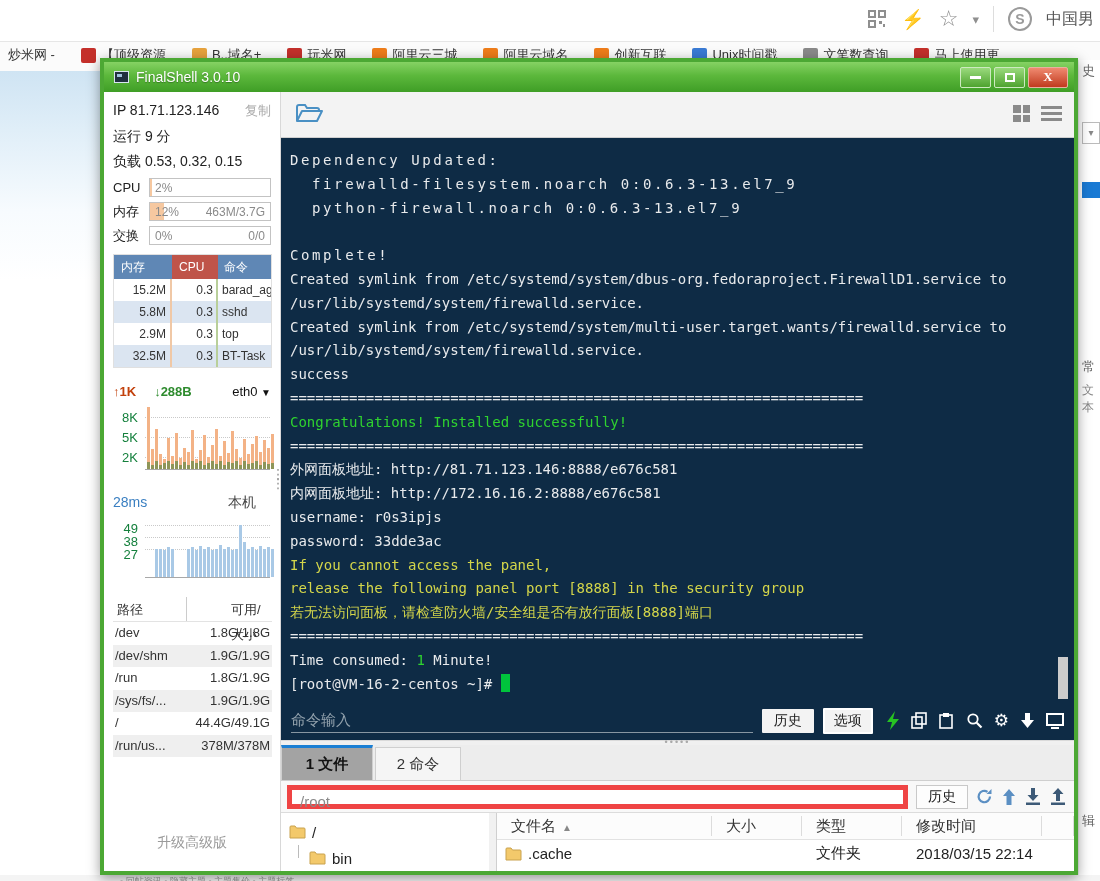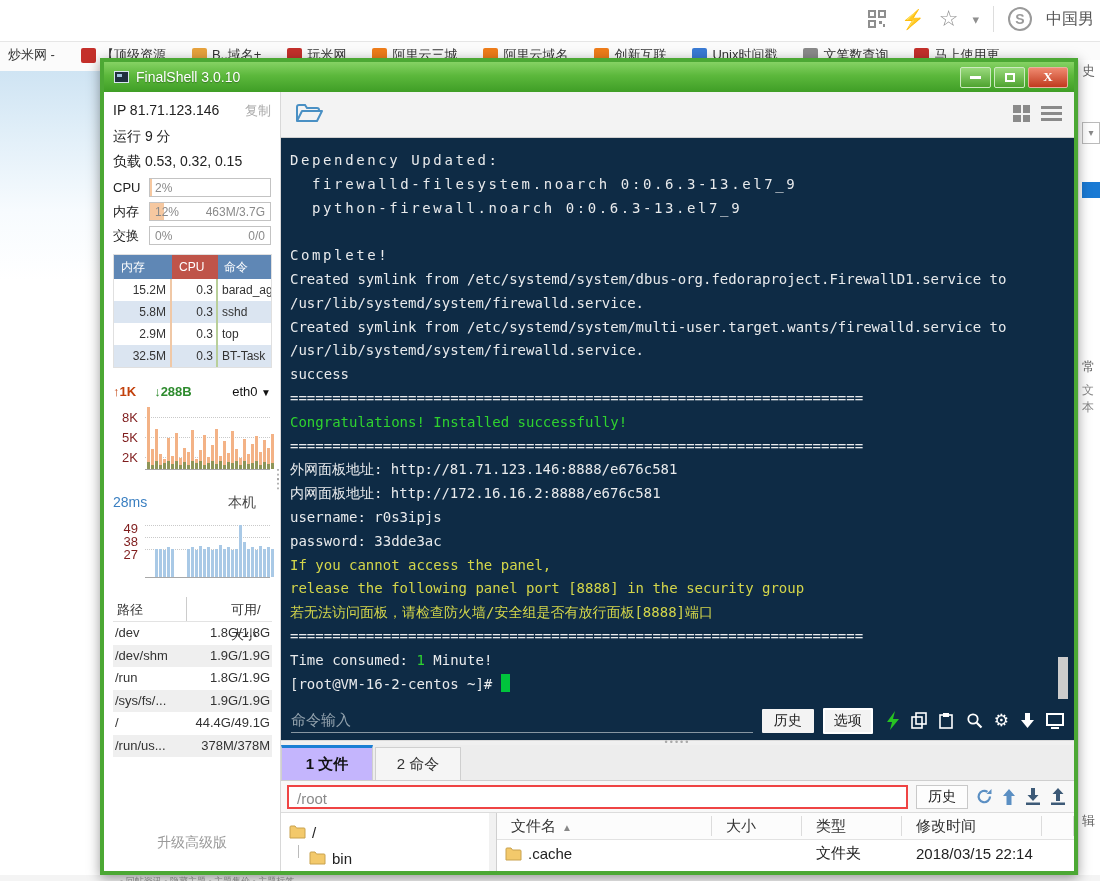--- a/index.html
+++ b/index.html
@@ -69,21 +69,21 @@
   .proc-row .c2 { width:46px; text-align:right; padding-right:3px; border-right:2px solid #b9cf9a; }
   .proc-row .c3 { flex:1; padding-left:4px; overflow:hidden; white-space:nowrap; }
 
   .net-labels { position:absolute; left:9px; right:9px; top:292px; display:flex; align-items:center; font-size:13px; }
   .net-up { color:#c2410c; font-weight:bold; }
   .net-down { color:#2e8b2e; font-weight:bold; margin-left:18px; }
   .net-if { margin-left:auto; color:#111; font-size:13px; }
   .chart { position:absolute; border-bottom:1px solid #a8a8a8; }
   .net-chart { left:41px; right:10px; top:312px; height:66px; }
   .gridline { position:absolute; left:0; right:0; border-top:1px dotted #c9c9c9; }
-  .ytick { position:absolute; font-size:13px; color:#7f1d1d; text-align:right; width:28px; }
+  .ytick { position:absolute; font-size:13px; color:#15803d; text-align:right; width:28px; }
   .bar-layer { position:absolute; left:2px; right:0; bottom:0; display:flex; align-items:flex-end; gap:1px; }
   .bar { width:3px; flex:none; }
   .bar.dn { background:#f3b286; }
   .bar.up2 { background:#8e9558; }
   .bar.pg { background:#a9c9e6; }
 
   .ping-labels { position:absolute; left:9px; right:24px; top:402px; display:flex; font-size:14px; }
   .ping-ms { color:#3a7fc1; }
   .ping-host { margin-left:auto; color:#444; }
   .ping-chart { left:41px; right:10px; top:426px; height:60px; }
@@ -123,25 +123,25 @@
   .term-toolbar { height:35px; background:#0e2b45; display:flex; align-items:center; padding:0 10px 4px 10px; gap:9px; flex:none; }
   .cmd-input { flex:1; color:#93a2ad; font-size:15px; border-bottom:1px solid #8796a2; height:24px; line-height:22px; }
   .tt-btn { background:#f3f3f3; color:#222; font-size:14px; padding:3px 12px; border-radius:1px; }
   .tt-btn.opt { border:2px solid #fff; padding:2px 9px; }
   .tt-icons { display:flex; align-items:center; gap:11px; margin-left:4px; }
 
   .splitter { height:5px; background:#f0f0f0; border-top:1px solid #dadada; text-align:center; color:#aaa; font-size:9px; line-height:3px; letter-spacing:2px; flex:none; }
 
   .file-tabs { height:36px; background:#ededed; border-bottom:1px solid #cfcfcf; display:flex; align-items:flex-end; padding-left:0; flex:none; }
   .f-tab { height:35px; display:flex; align-items:center; justify-content:center; font-size:15px; border:1px solid #cfcfcf; border-bottom:none; }
-  .f-tab.active { width:92px; background:#c4b5fd; border-top:3px solid #1b7fd4; font-weight:bold; color:#111; }
+  .f-tab.active { width:92px; background:#a3a3a3; border-top:3px solid #1b7fd4; font-weight:bold; color:#111; }
   .f-tab.idle { width:86px; background:#f5f5f5; border-top:1px solid #cfcfcf; color:#333; margin-left:2px; height:33px; }
 
   .path-row { height:32px; background:#f8f8f8; border-bottom:1px solid #dcdcdc; display:flex; align-items:center; padding:0 8px 0 6px; gap:8px; flex:none; }
-  .path-input { flex:1; height:24px; background:#fff; border:2px solid #ef4444; color:#8a8a8a; font-size:15px; padding:1px 8px; line-height:21px; }
+  .path-input { flex:1; height:24px; background:#fff; border:5px solid #ef4444; color:#8a8a8a; font-size:15px; padding:1px 8px; line-height:21px; }
   .path-btn { background:#fdfdfd; border:1px solid #c9c9c9; font-size:14px; color:#222; padding:2px 11px; }
   .path-icons { display:flex; align-items:center; gap:9px; }
 
   .file-body { flex:1; display:flex; min-height:0; overflow:hidden; }
   .tree { width:216px; flex:none; border-right:1px solid #cfcfcf; padding:6px 0 0 8px; font-size:15px; color:#222; position:relative; }
   .tree-item { display:flex; align-items:center; gap:6px; height:26px; }
   .tree-item.child { padding-left:20px; background:
      linear-gradient(90deg, transparent 9px, #bbb 9px, #bbb 10px, transparent 10px) left top/12px 13px no-repeat; }
   .tree-scroll { position:absolute; right:0; top:0; bottom:0; width:7px; background:#f1f1f1; }
 

